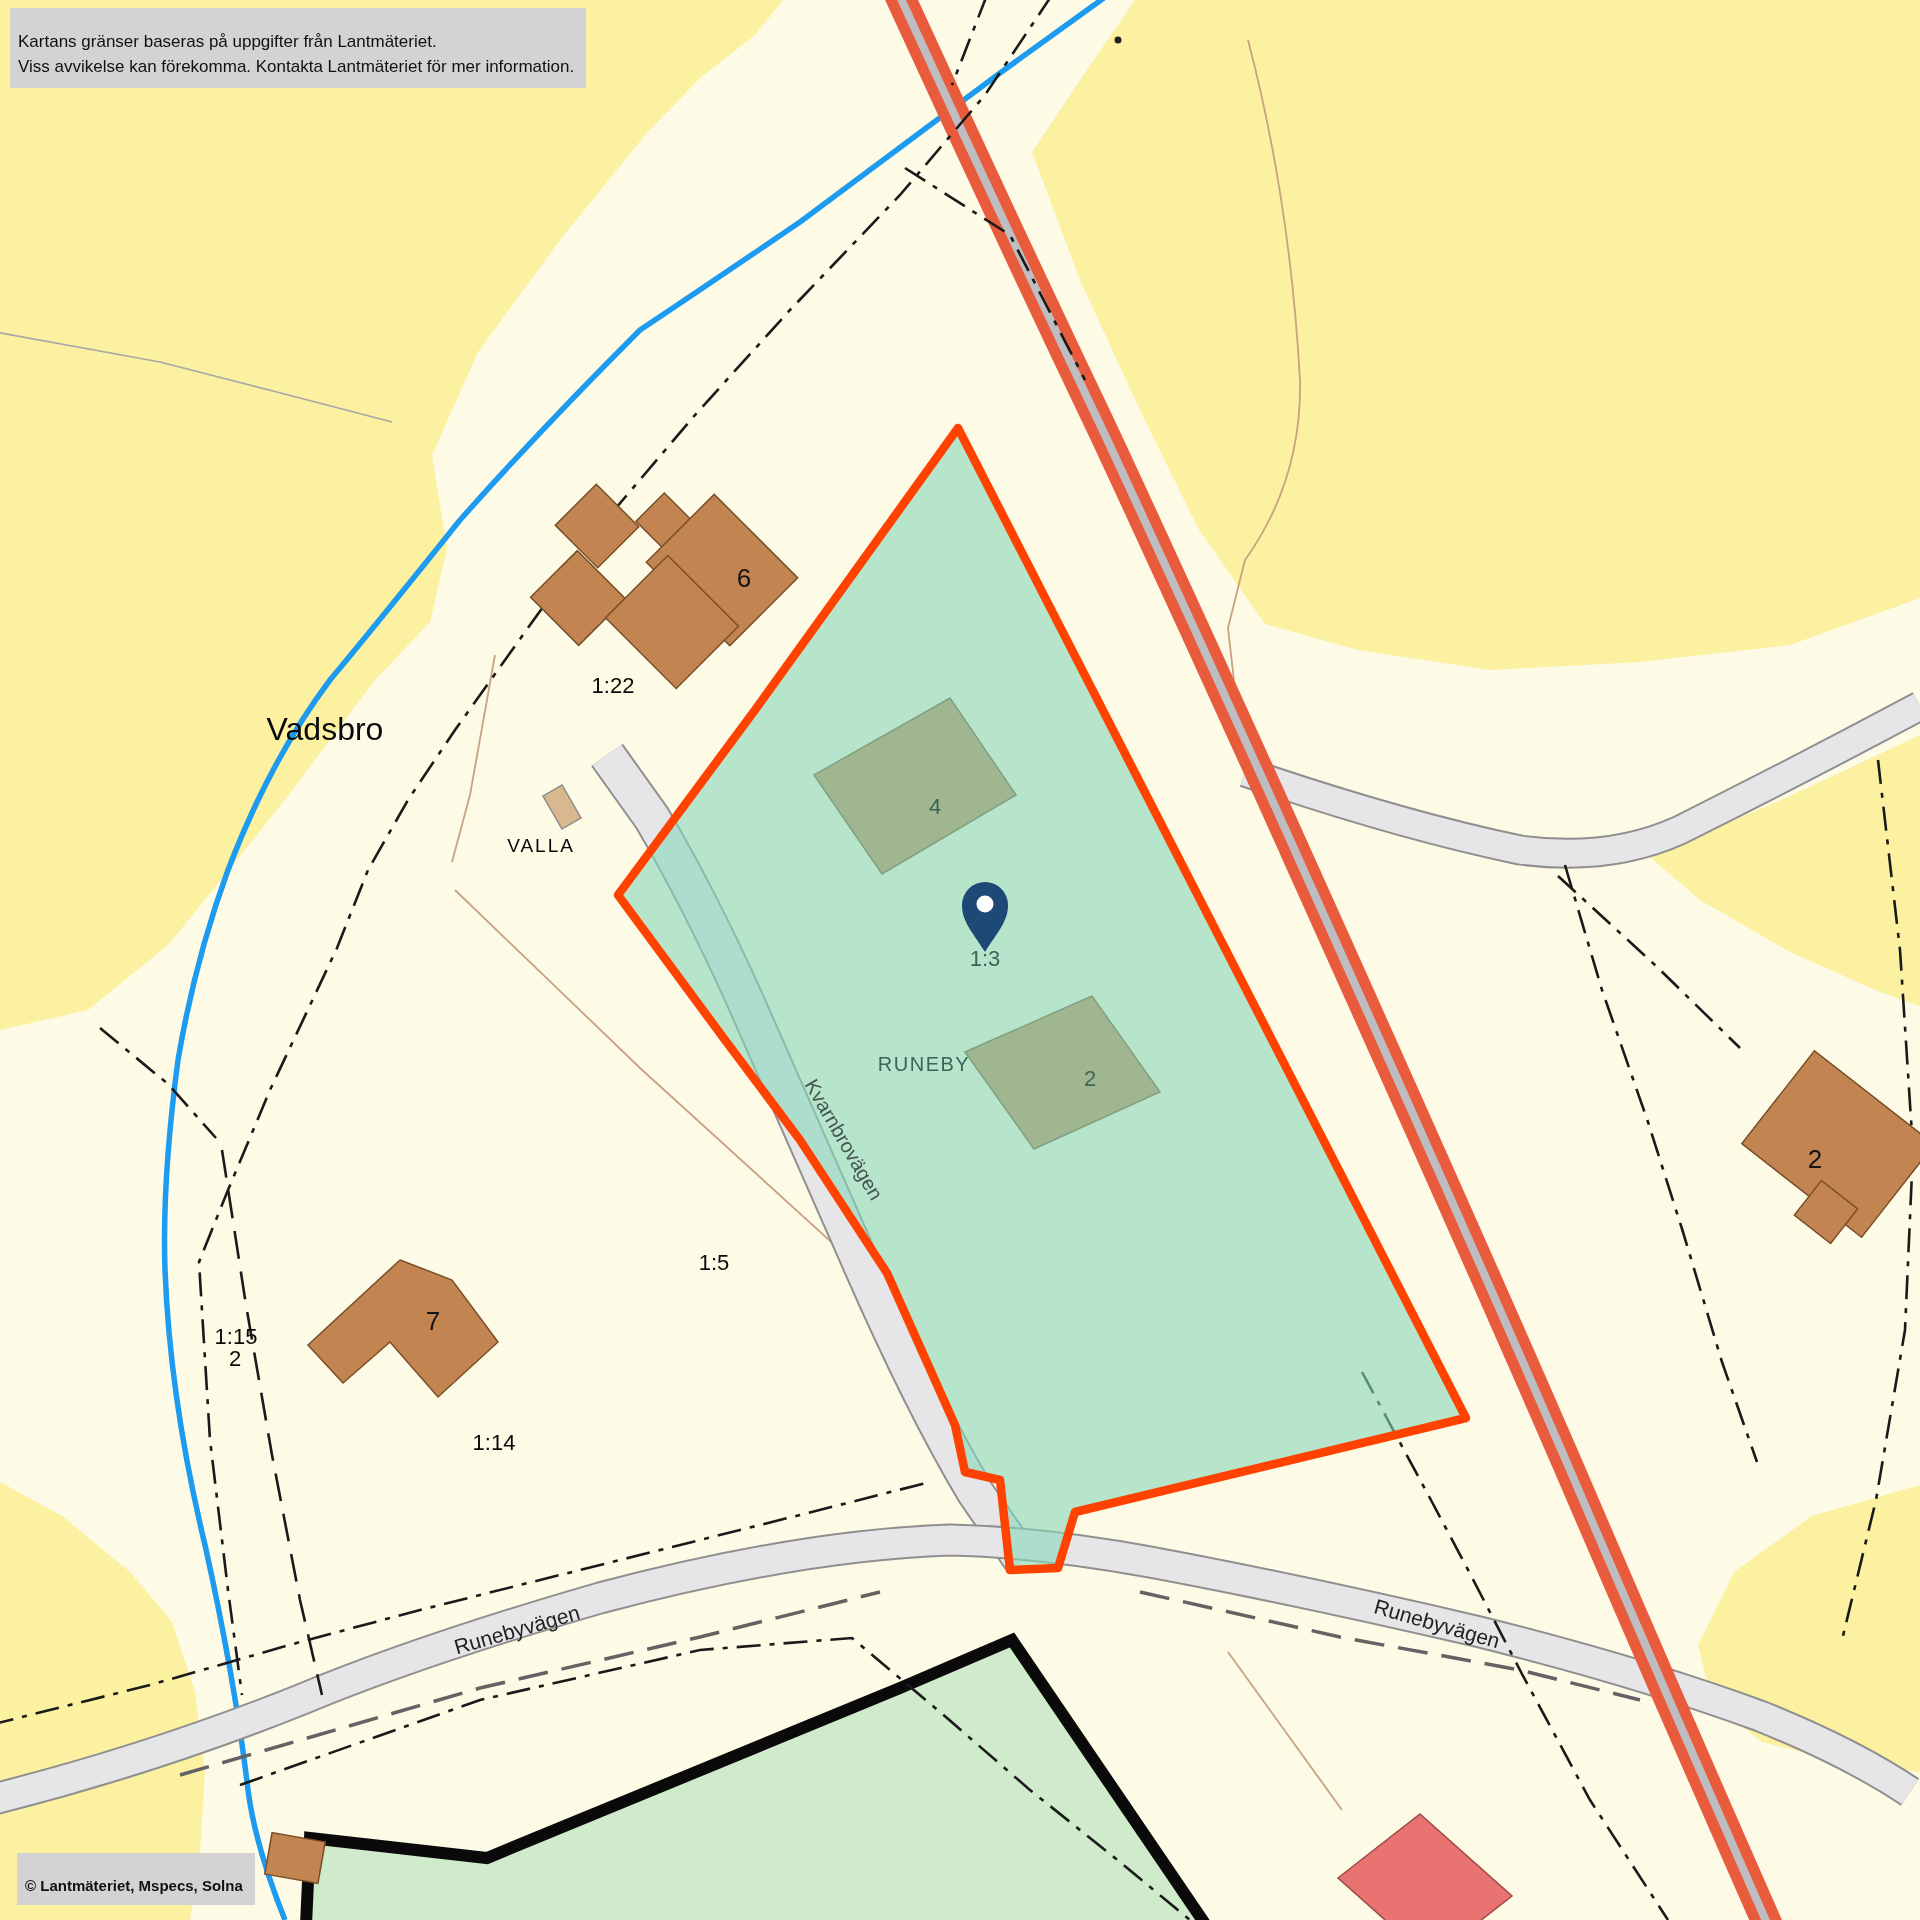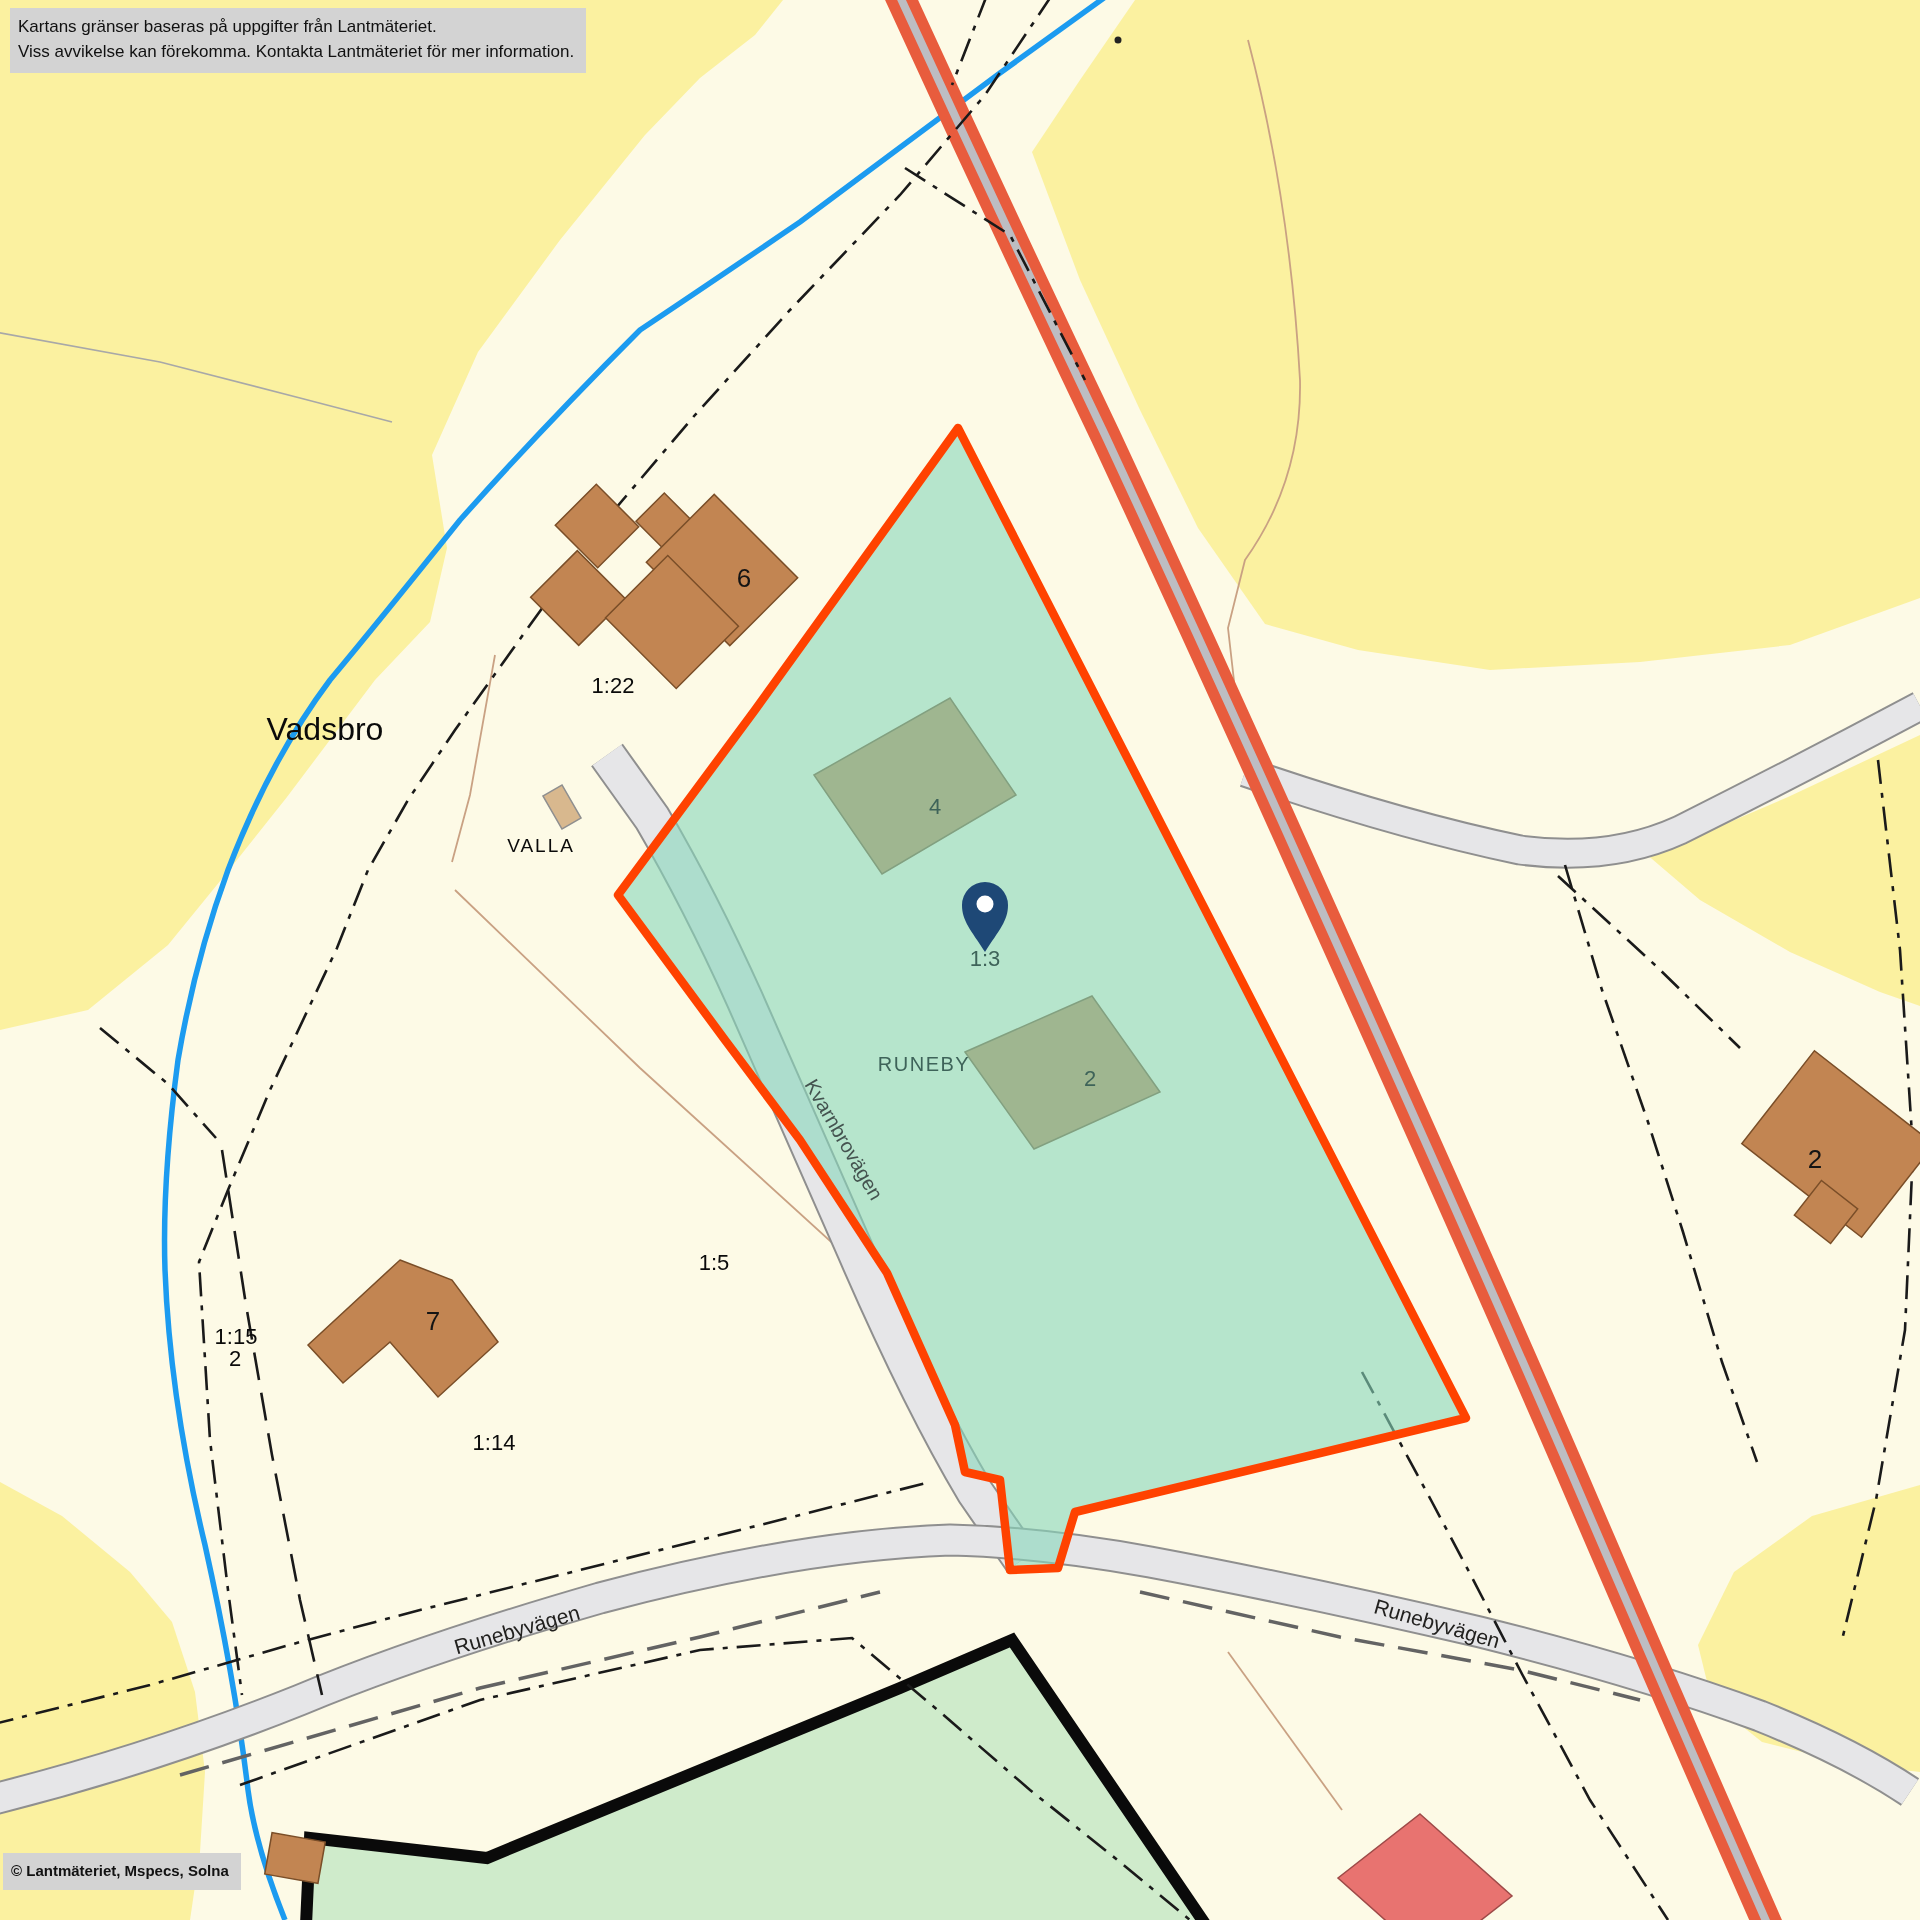--- a/index.html
+++ b/index.html
@@ -8,23 +8,23 @@
   text{font-family:"Liberation Sans",sans-serif;}
   .place-lg{font-size:32px;fill:#0a0a0a;}
   .place-md{font-size:19px;letter-spacing:2px;fill:#0a0a0a;}
   .place-green{font-size:20px;letter-spacing:1.5px;fill:#3E6359;}
   .parcel-num{font-size:22px;fill:#0a0a0a;}
   .parcel-num-green{font-size:22px;fill:#3E6359;}
   .bldg-num{font-size:26px;fill:#141414;}
   .bldg-num-green{font-size:22px;fill:#3E6359;}
   .road-name{font-size:21px;fill:#22211f;}
   .road-name-green{font-size:20px;fill:#44534F;}
-  .notice{position:absolute;background:#D3D3D3;color:#111;padding:7px 12px 9px 8px;}
+  .notice{position:absolute;background:#D3D3D3;color:#111;padding:22px 12px 9px 8px;}
   .notice.top{left:10px;top:8px;font-size:17px;line-height:1.45;}
-  .notice.bottom{left:3px;top:1853px;font-size:15px;line-height:1.42;font-weight:bold;}
+  .notice.bottom{left:17px;top:1853px;font-size:15px;line-height:1.42;font-weight:bold;}
 </style>
 </head>
 <body>
 
 <div class="stage">
 <svg width="1920" height="1920" viewBox="0 0 1920 1920">
 
   <rect x="0" y="0" width="1920" height="1920" fill="#FDFAE6"></rect>
 
   <g>

